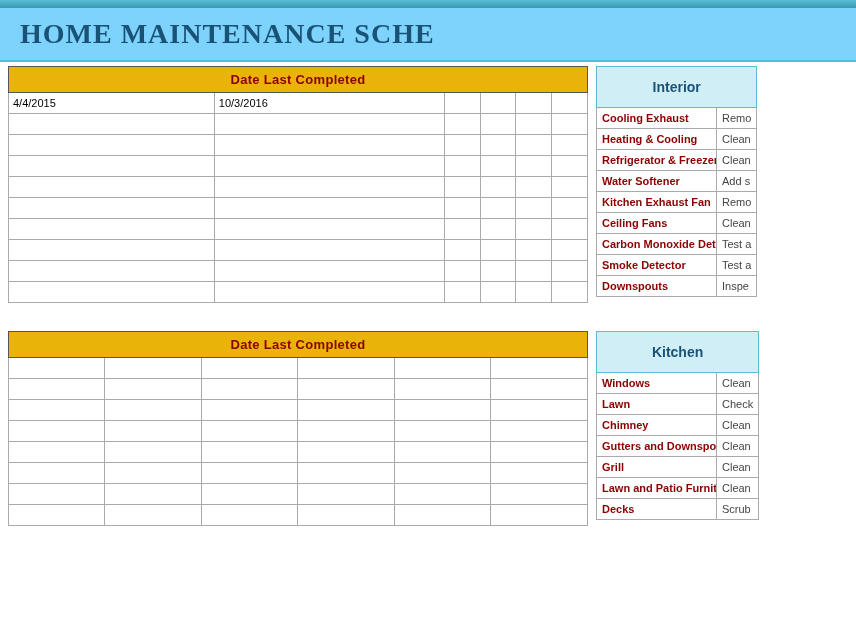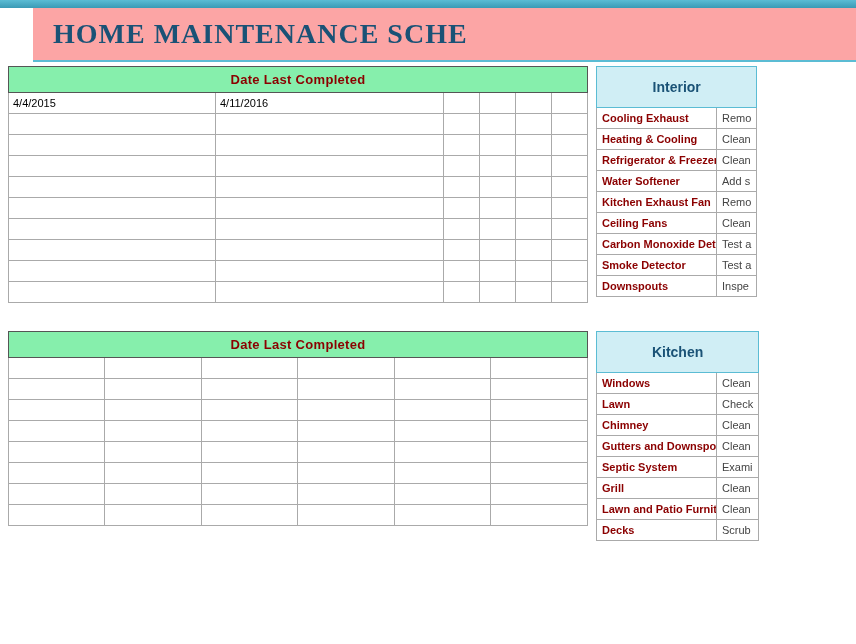--- a/index.html
+++ b/index.html
@@ -11,24 +11,23 @@
       overflow-x: hidden;
     }
 
     .header-bar {
       background: linear-gradient(to bottom, #5bbcd4, #3a9ab5);
       height: 8px;
       width: 100%;
     }
 
     .title-area {
-      background: #fca5a5;
+      background: #7dd3fc;
       padding: 10px 20px 10px 20px;
       border-bottom: 2px solid #5bbcd4;
-      margin-left: 33px;
     }
 
     .title-area h1 {
       font-family: 'Times New Roman', serif;
       font-size: 28px;
       font-weight: bold;
       color: #1a5276;
       letter-spacing: 1px;
       text-transform: uppercase;
     }
@@ -45,21 +44,21 @@
     }
 
     
     .date-completed-table {
       width: 580px;
       flex-shrink: 0;
       border-collapse: collapse;
     }
 
     .date-completed-table thead tr th {
-      background: #86efac;
+      background: #eab308;
       border: 1px solid #555;
       text-align: center;
       font-size: 13px;
       font-weight: bold;
       color: #8b0000;
       padding: 5px;
       letter-spacing: 0.3px;
     }
 
     .interior-date-header th,
@@ -132,21 +131,21 @@
     <div>
       <table class="date-completed-table">
         <thead>
           <tr class="interior-date-header">
             <th colspan="6">Date Last Completed</th>
           </tr>
         </thead>
         <tbody>
           <tr>
             <td>4/4/2015</td>
-            <td>4/11/2016</td>
+            <td>10/3/2016</td>
             <td></td>
             <td></td>
             <td></td>
             <td></td>
           </tr>
           <tr>
               <td></td>
               <td></td>
               <td></td>
               <td></td>
@@ -368,24 +367,20 @@
           </tr>
           <tr>
             <td class="task-name">Chimney</td>
             <td class="task-action">Clean</td>
           </tr>
           <tr>
             <td class="task-name">Gutters and Downspouts</td>
             <td class="task-action">Clean</td>
           </tr>
           <tr>
-            <td class="task-name">Septic System</td>
-            <td class="task-action">Exami</td>
-          </tr>
-          <tr>
             <td class="task-name">Grill</td>
             <td class="task-action">Clean</td>
           </tr>
           <tr>
             <td class="task-name">Lawn and Patio Furniture</td>
             <td class="task-action">Clean</td>
           </tr>
           <tr>
             <td class="task-name">Decks</td>
             <td class="task-action">Scrub</td>

